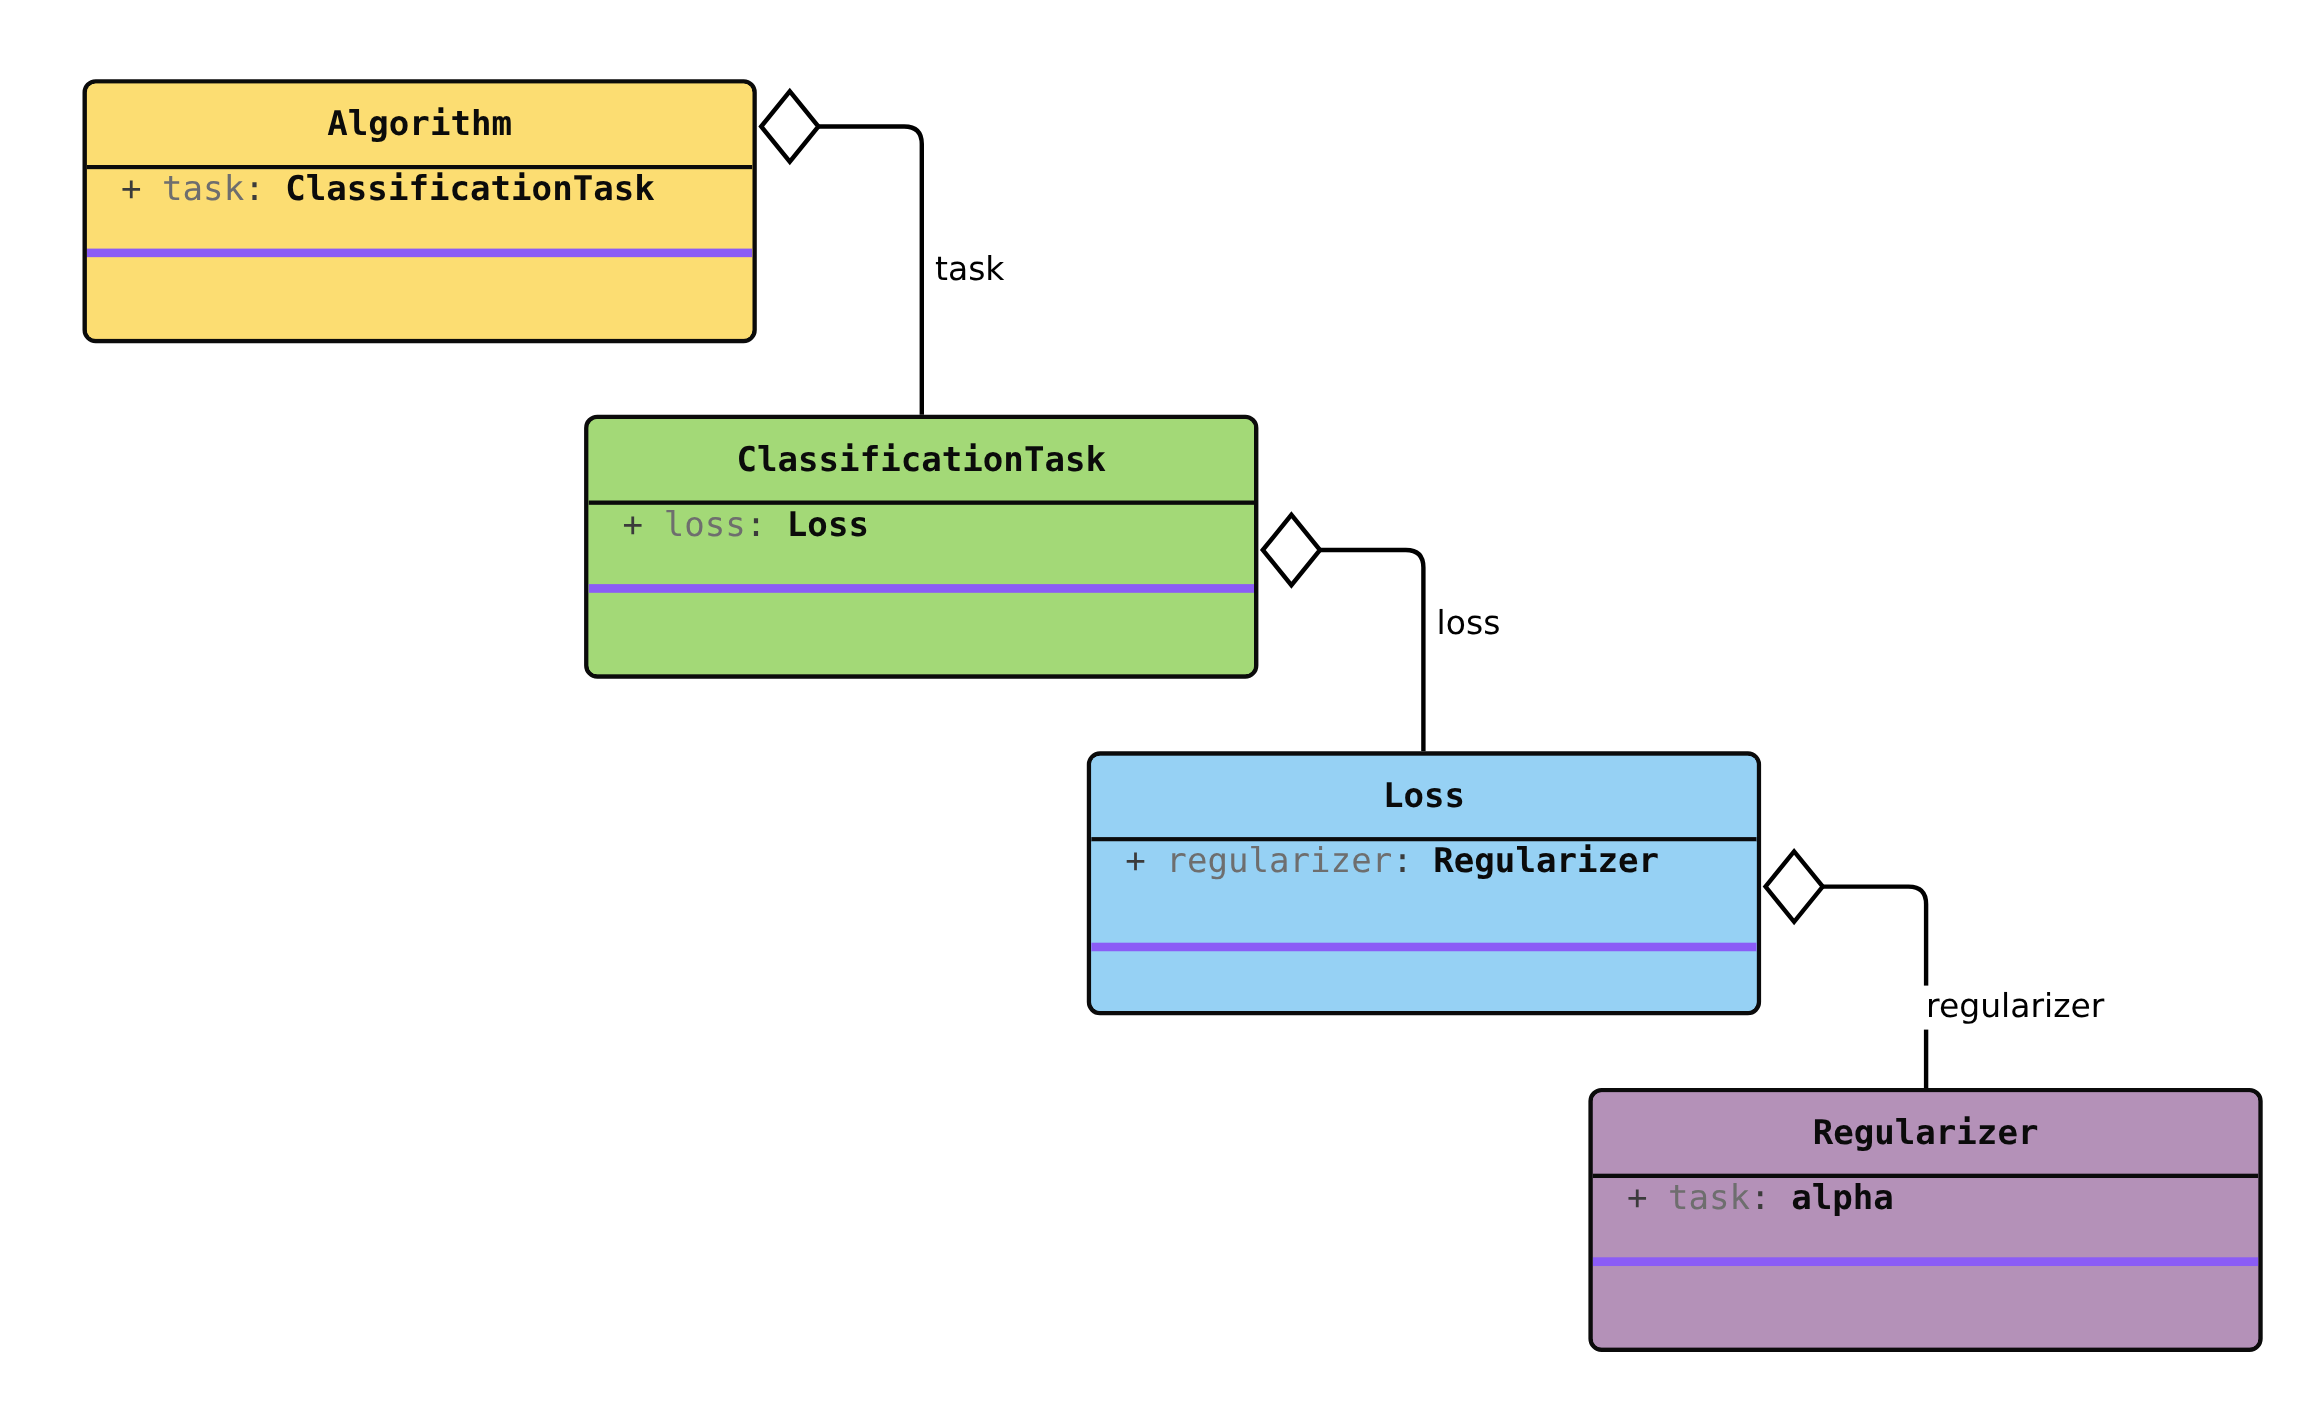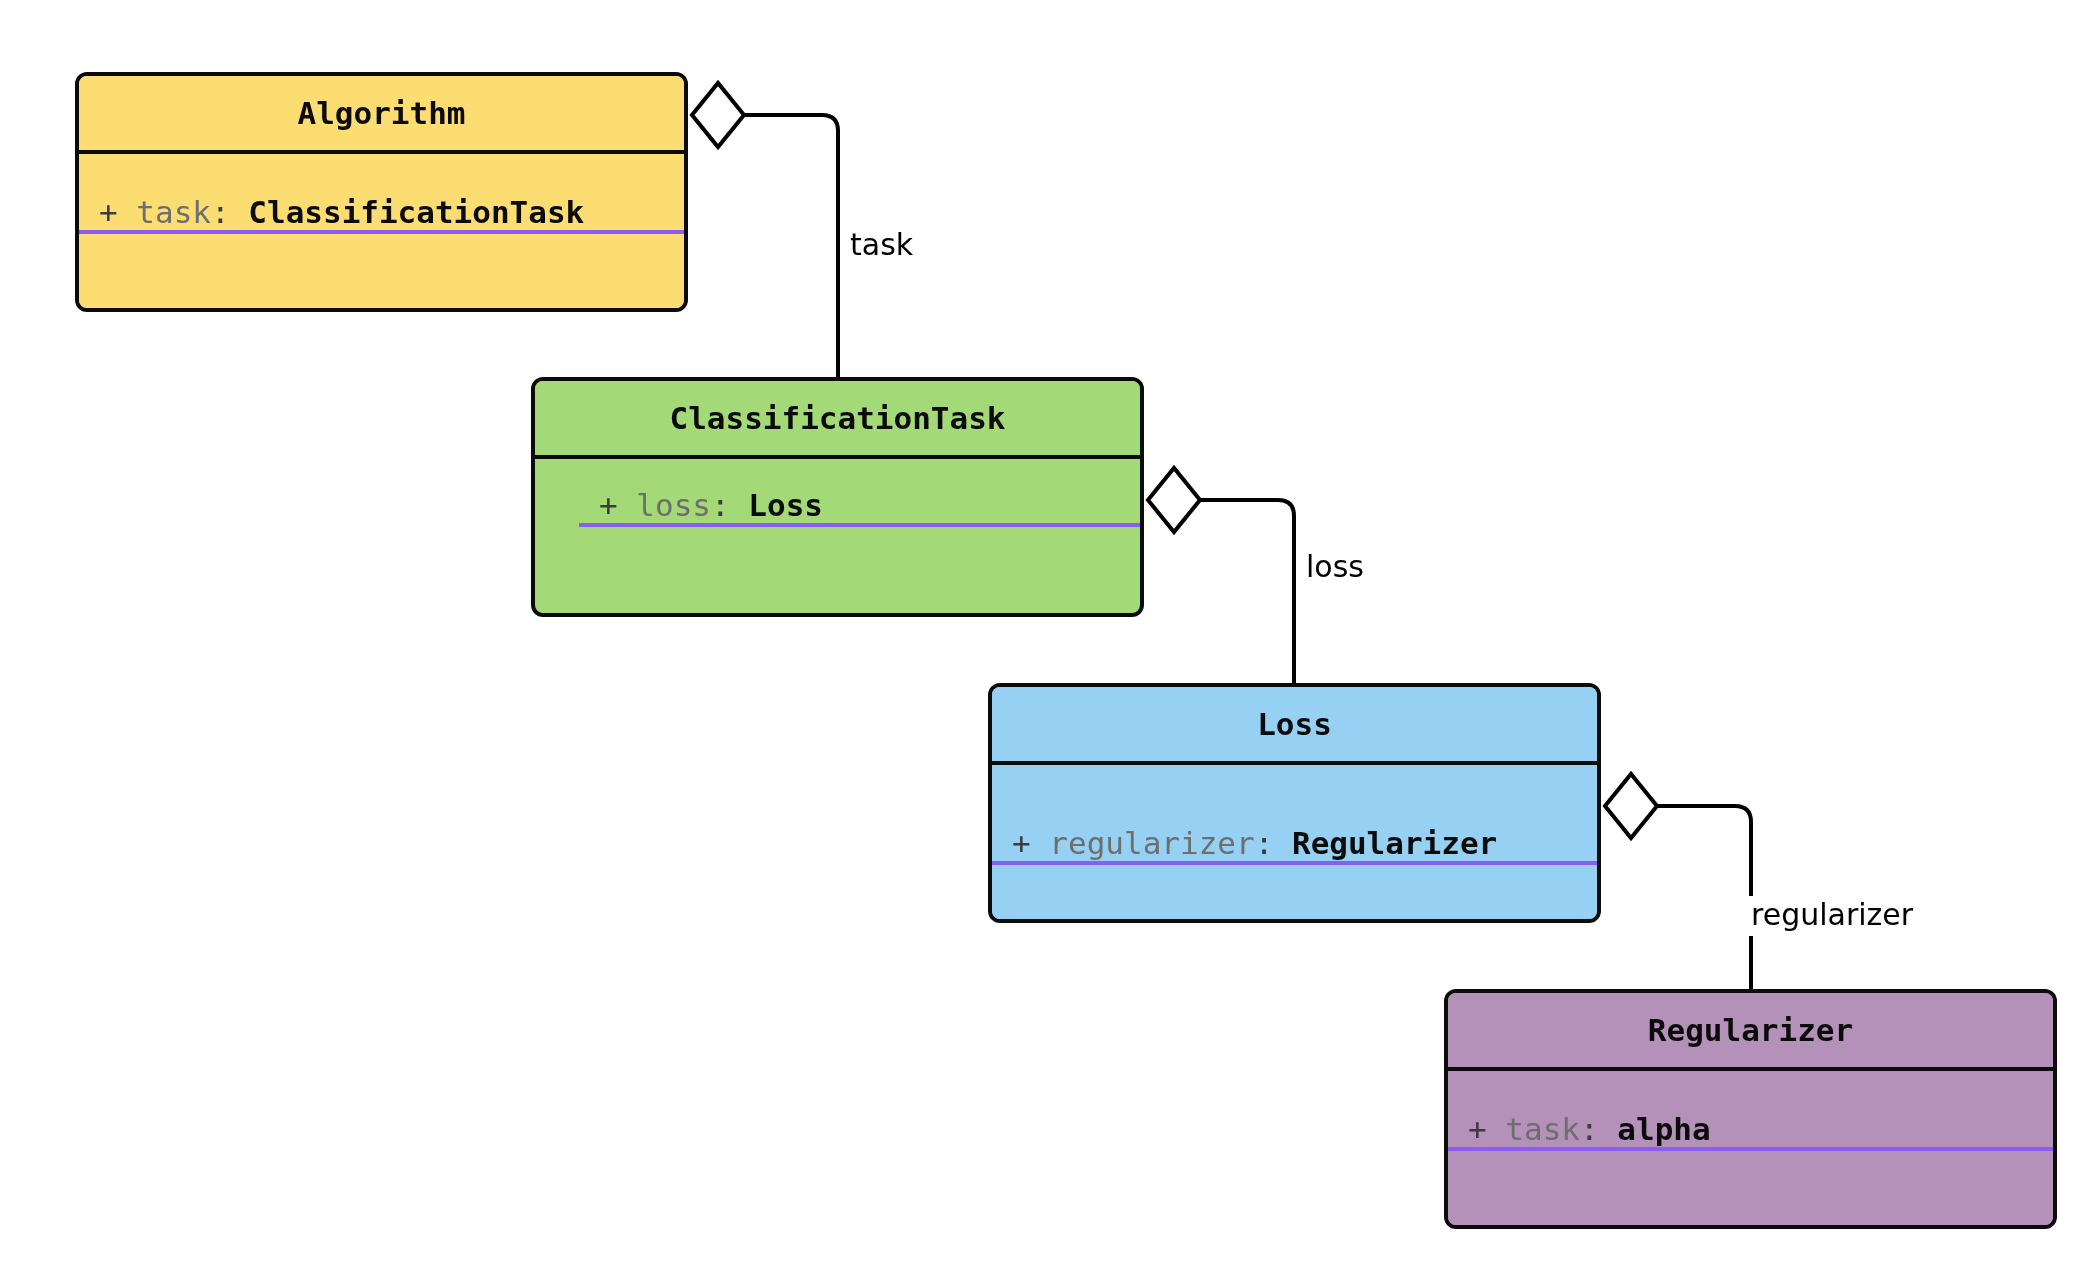--- a/index.html
+++ b/index.html
@@ -64,23 +64,23 @@
     color: #0b0b0b;
     letter-spacing: 0px;
     display: flex;
     align-items: center;
     justify-content: center;
     border-bottom: 4px solid #0b0b0b;
   }
   .uml-attrs {
     box-sizing: border-box;
     display: flex;
-    align-items: flex-end;
-    border-bottom: 4px solid #8b5cf6;
-    padding-left: 20px;
+    align-items: flex-start;
+    border-bottom: 8px solid #8b5cf6;
+    padding-left: 31px;
   }
   .uml-attr {
     font-family: "DejaVu Sans Mono", monospace;
     font-size: 31px;
     white-space: pre;
     color: #0b0b0b;
   }
   .attr-vis { color: #3b3b3b; font-weight: normal; }
   .attr-name { color: #6e6e6e; font-weight: normal; }
   .attr-colon { color: #3b3b3b; font-weight: normal; }
@@ -118,21 +118,21 @@
   <div id="class-layer">
       <div class="uml-class" style="left: 75px; top: 72px; width: 613px; height: 240px; background: rgb(252, 221, 114);">
         <div class="uml-title" style="height: 78px; background: rgb(252, 221, 114);">Algorithm</div>
         <div class="uml-attrs" style="height: 80px; background: rgb(252, 221, 114);">
           <div class="uml-attr"><span class="attr-vis">+ </span><span class="attr-name">task</span><span class="attr-colon">: </span><span class="attr-type">ClassificationTask</span></div>
         </div>
         <div class="uml-methods" style="height: 74px; background: rgb(252, 221, 114);"></div>
       </div>
       <div class="uml-class" style="left: 531px; top: 377px; width: 613px; height: 240px; background: rgb(163, 217, 119);">
         <div class="uml-title" style="height: 78px; background: rgb(163, 217, 119);">ClassificationTask</div>
-        <div class="uml-attrs" style="height: 68px; background: rgb(163, 217, 119); margin-left: 44px;">
+        <div class="uml-attrs" style="height: 80px; background: rgb(163, 217, 119);">
           <div class="uml-attr"><span class="attr-vis">+ </span><span class="attr-name">loss</span><span class="attr-colon">: </span><span class="attr-type">Loss</span></div>
         </div>
         <div class="uml-methods" style="height: 74px; background: rgb(163, 217, 119);"></div>
       </div>
       <div class="uml-class" style="left: 988px; top: 683px; width: 613px; height: 240px; background: rgb(150, 209, 244);">
         <div class="uml-title" style="height: 78px; background: rgb(150, 209, 244);">Loss</div>
         <div class="uml-attrs" style="height: 100px; background: rgb(150, 209, 244);">
           <div class="uml-attr"><span class="attr-vis">+ </span><span class="attr-name">regularizer</span><span class="attr-colon">: </span><span class="attr-type">Regularizer</span></div>
         </div>
         <div class="uml-methods" style="height: 74px; background: rgb(150, 209, 244);"></div>

